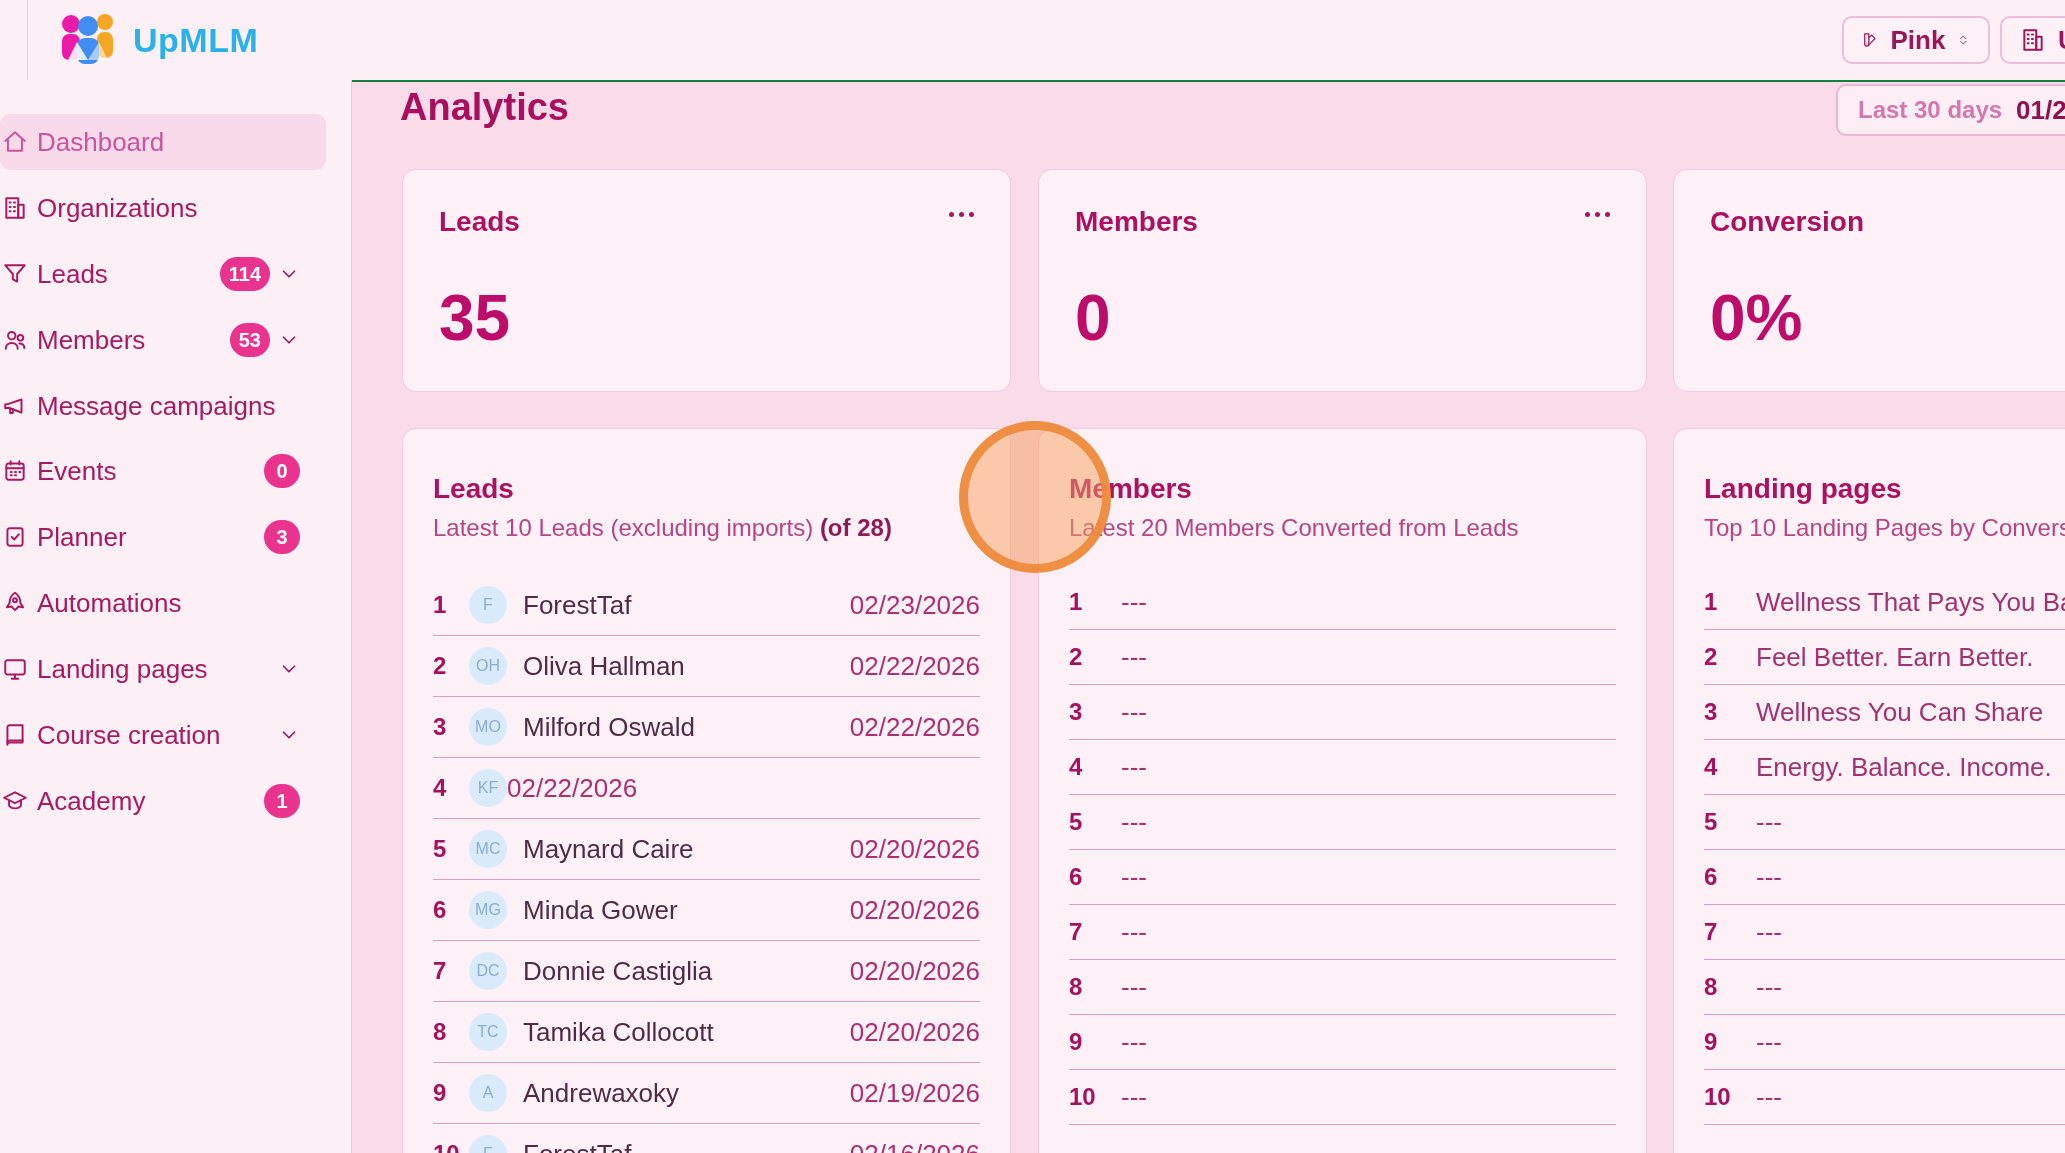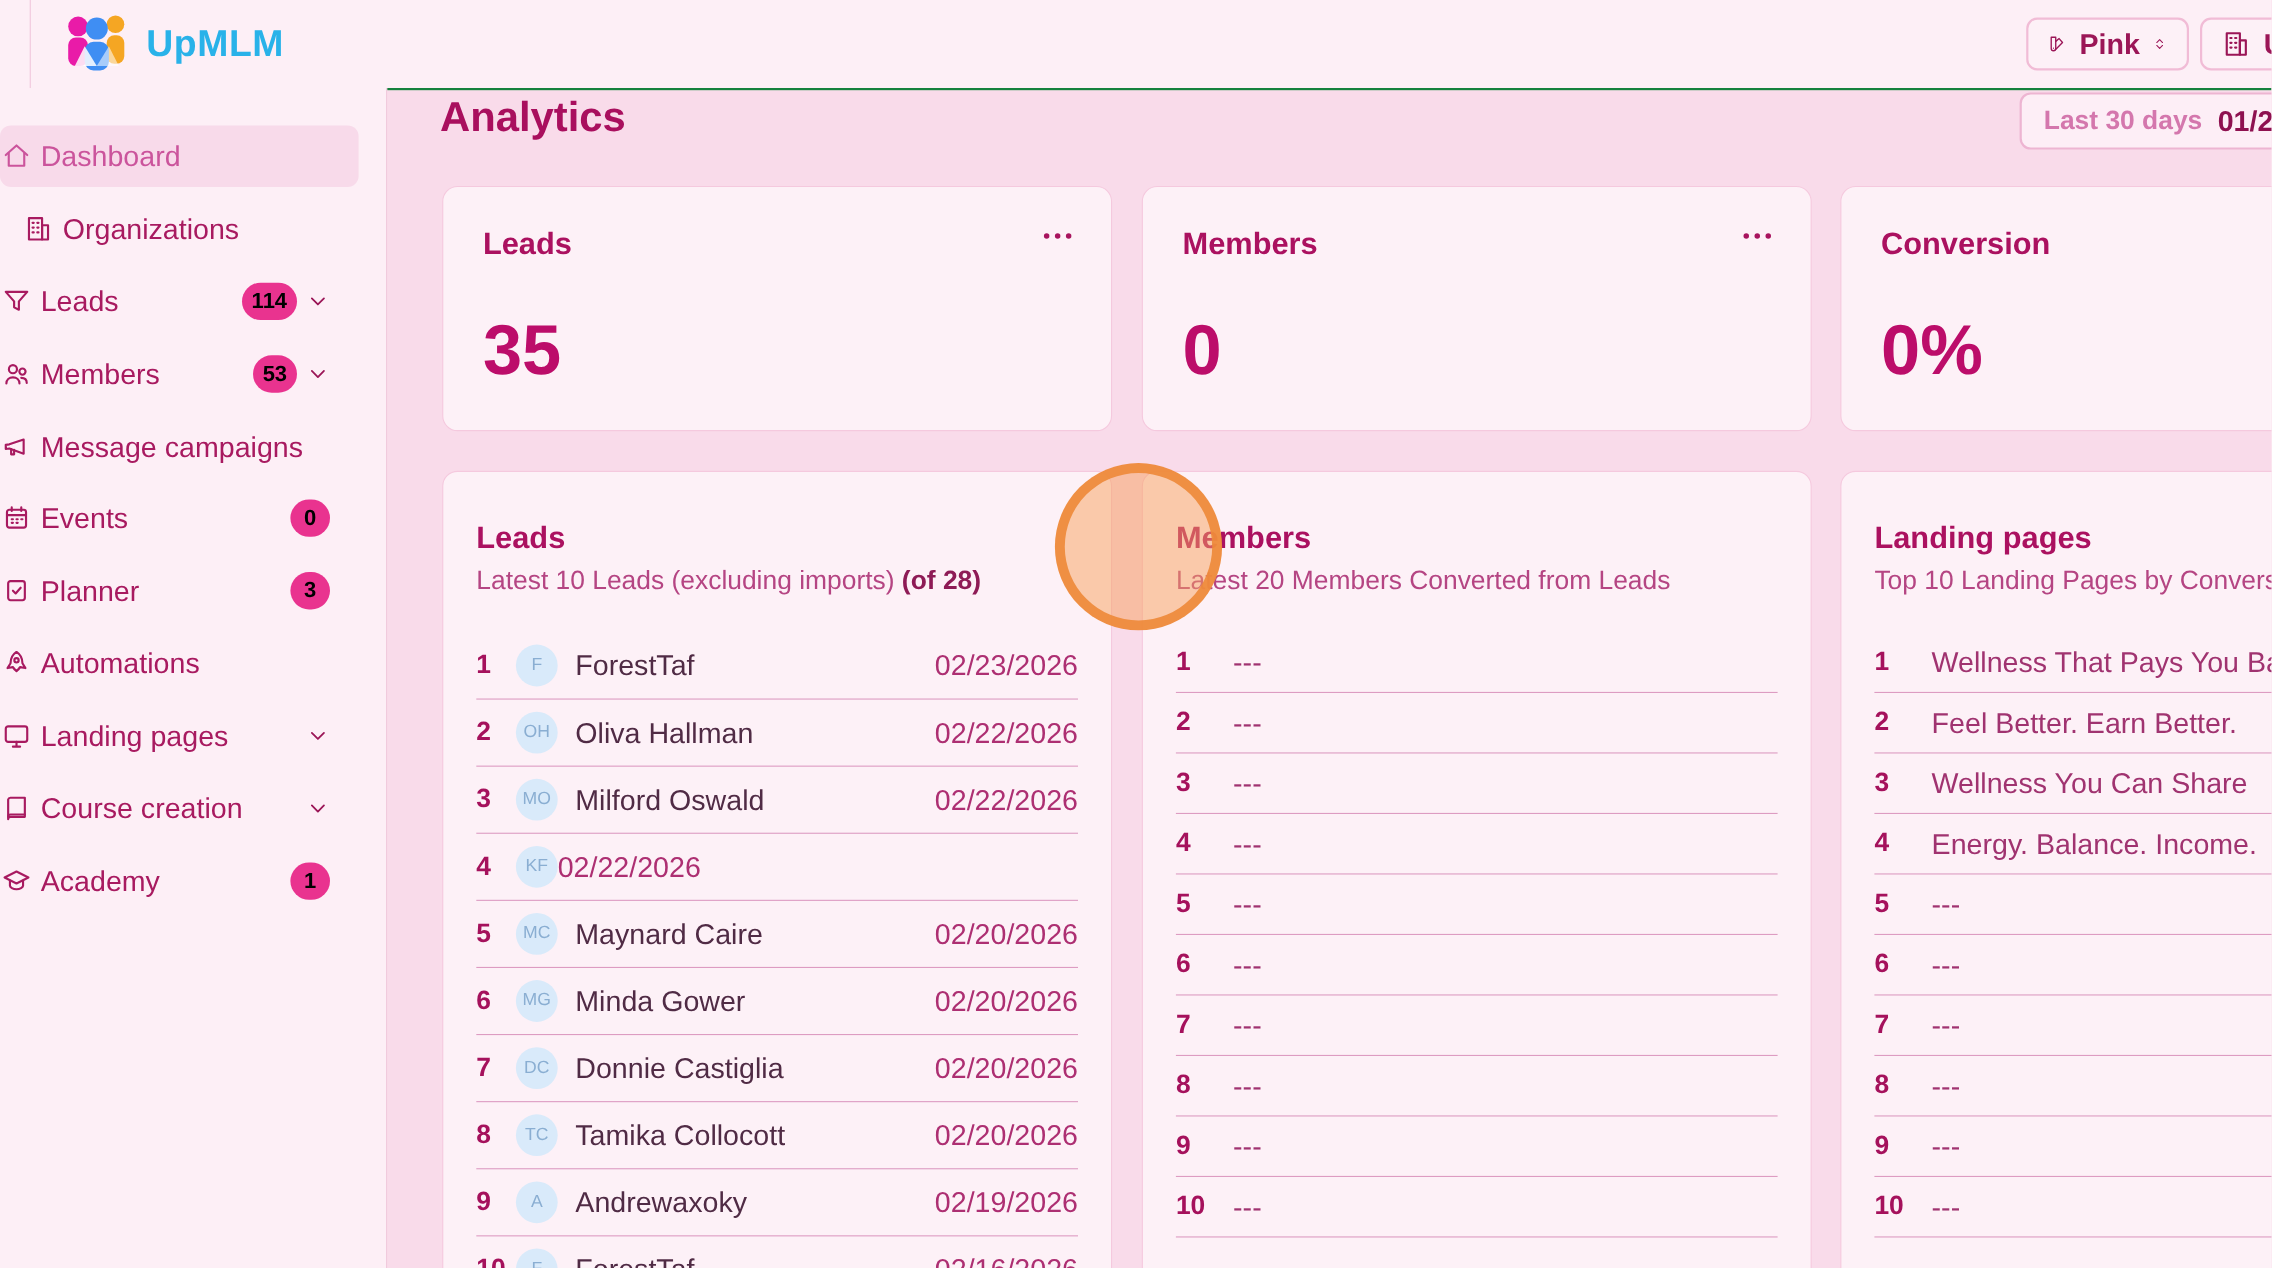--- a/index.html
+++ b/index.html
@@ -18,21 +18,21 @@
   .btn-org{left:2000px;width:130px;}
 
   
   .sidebar{position:absolute;left:0;top:80px;width:352px;height:1073px;background:#fdeff6;border-right:1px solid #f0c6db;box-sizing:border-box;}
   .side-item{position:absolute;left:0;width:340px;height:56px;display:flex;align-items:center;box-sizing:border-box;padding-right:40px;cursor:pointer;color:#a81a60;}
   .side-item .icon{width:26px;height:26px;margin-left:2px;flex:0 0 auto;}
   .side-item .icon svg{width:26px;height:26px;display:block;}
   .side-item .lbl{margin-left:9px;font-size:26px;color:#a81a60;white-space:nowrap;flex:1 1 auto;overflow:hidden;}
   .side-item.active{background:#f8daea;border-radius:10px;width:326px;}
   .side-item.active .lbl,.side-item.active .icon{color:#cb549c;}
-  .badge{flex:0 0 auto;min-width:36px;height:34px;border-radius:17px;background:#e9338f;color:#000000;font-size:20px;font-weight:bold;display:flex;align-items:center;justify-content:center;padding:0 9px;box-sizing:border-box;margin-left:8px;}
+  .badge{flex:0 0 auto;min-width:36px;height:34px;border-radius:17px;background:#e9338f;color:#ffffff;font-size:20px;font-weight:bold;display:flex;align-items:center;justify-content:center;padding:0 9px;box-sizing:border-box;margin-left:8px;}
   .side-chevron{flex:0 0 auto;width:22px;height:22px;margin-left:8px;color:#9b1657;}
   .side-chevron svg{width:22px;height:22px;display:block;}
 
   
   .page-title{position:absolute;left:400px;top:86px;font-size:38px;font-weight:bold;color:#a90f5e;}
   .date-pill{position:absolute;left:1836px;top:84px;width:250px;height:52px;border:2px solid #edb5d2;border-radius:10px;background:#fdeef6;display:flex;align-items:center;gap:14px;padding:0 20px;box-sizing:border-box;cursor:pointer;}
   .date-pill .preset{font-size:24px;font-weight:bold;color:#d477ad;white-space:nowrap;}
   .date-pill .value{font-size:26px;font-weight:bold;color:#8e1150;white-space:nowrap;}
 
   
@@ -114,21 +114,21 @@
     <div class="side-item active" style="top:34px;">
       <span class="icon">
         <svg viewBox="0 0 24 24">
             <path d="M3 11 L12 3 L21 11"></path>
             <path d="M5.5 9.5 V20 H18.5 V9.5"></path>
           </svg>
       </span>
       <span class="lbl">Dashboard</span>
     </div>
 
-    <div class="side-item" style="top:100px;padding-left:20px;">
+    <div class="side-item" style="top:100px;">
       <span class="icon">
         <svg viewBox="0 0 24 24">
             <rect x="4" y="3" width="11" height="18"></rect>
             <rect x="15" y="9" width="5" height="12"></rect>
             <path d="M7 7h1M11 7h1M7 11h1M11 11h1M7 15h1M11 15h1"></path>
           </svg>
       </span>
       <span class="lbl">Organizations</span>
     </div>
 

